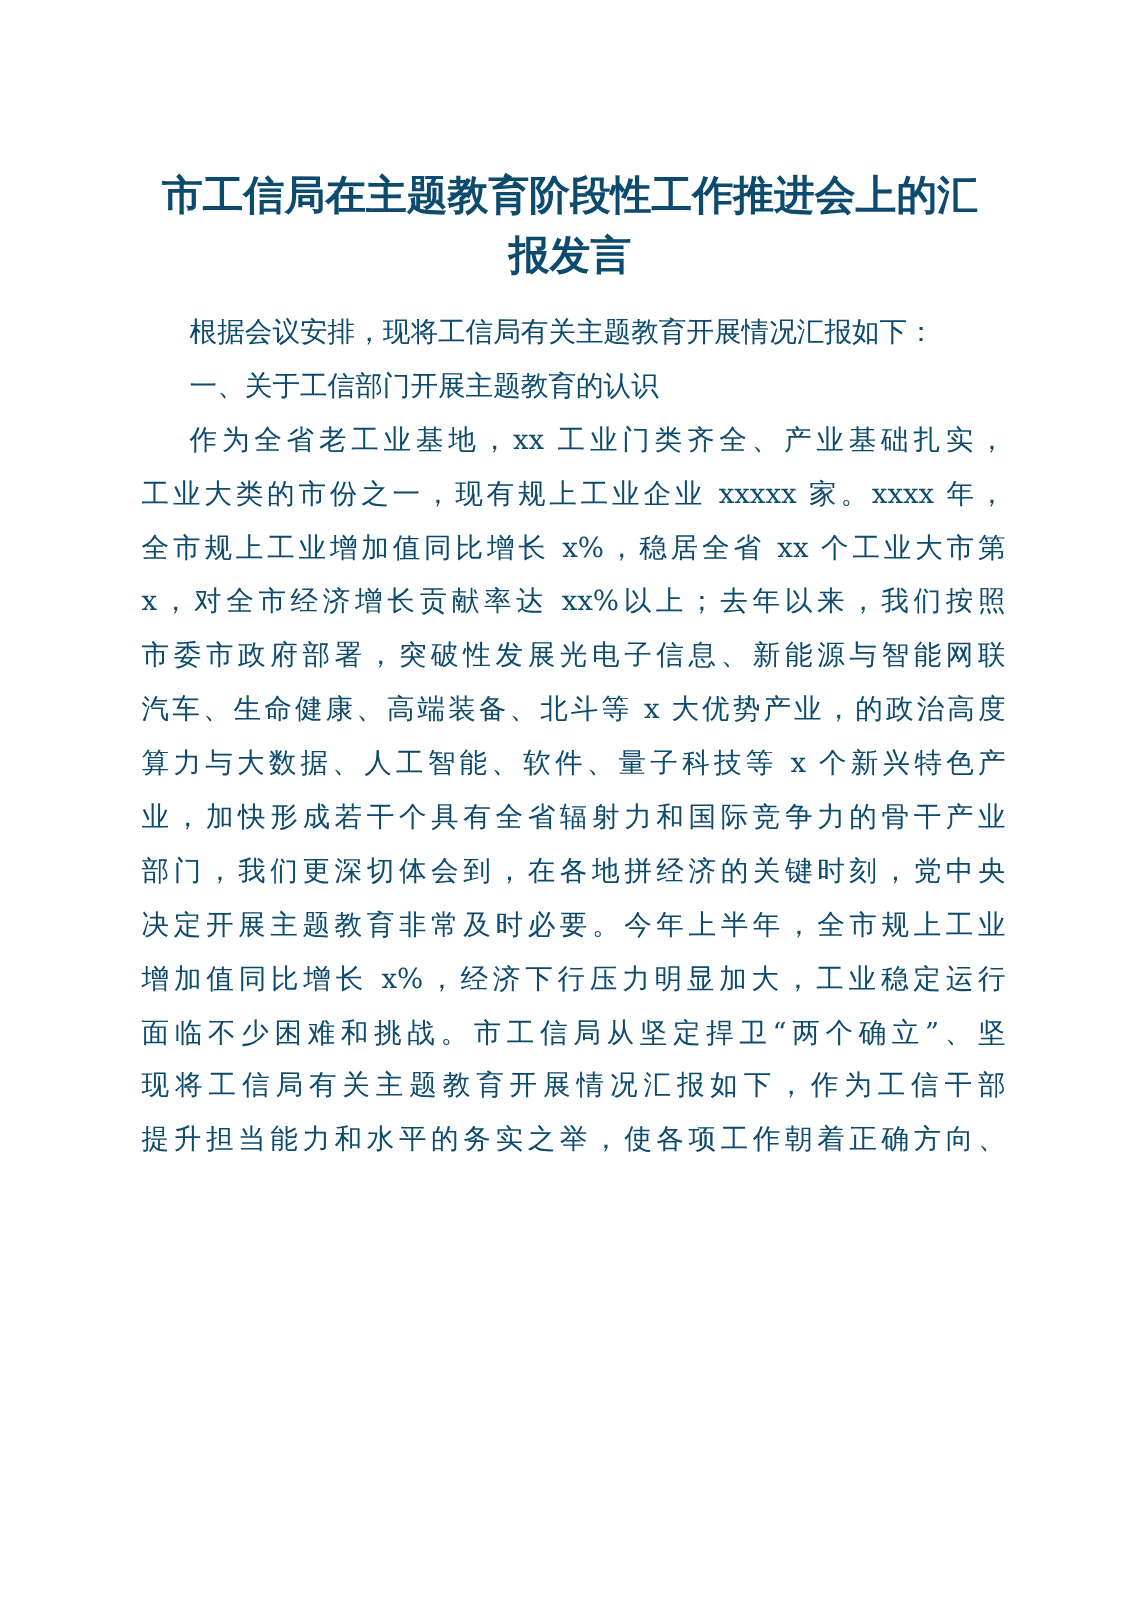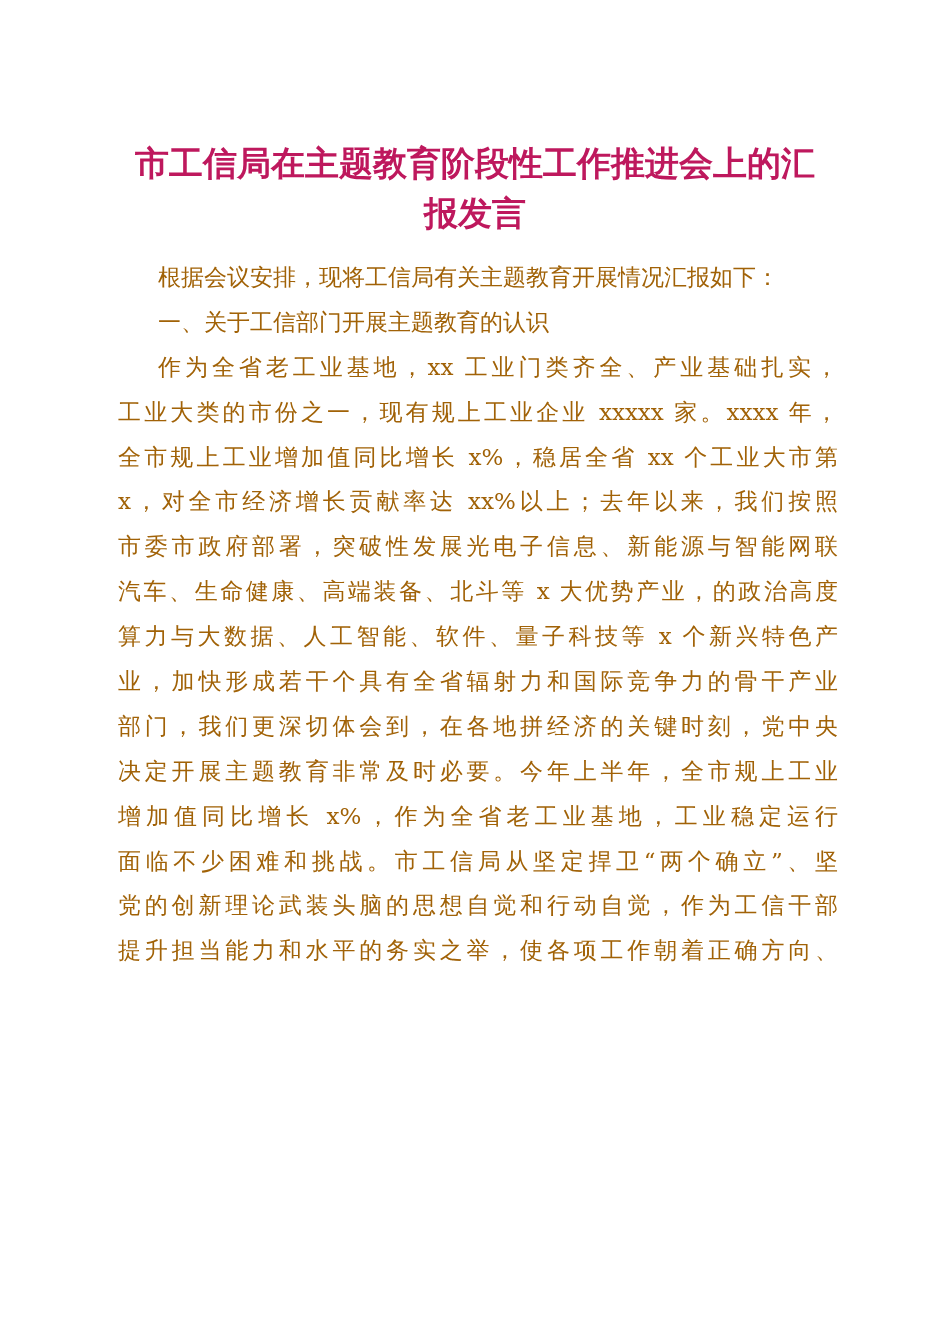--- a/index.html
+++ b/index.html
@@ -1,27 +1,27 @@
 <!DOCTYPE html>
 <html><head>
   <meta charset="utf-8">
   <style>
     html, body { margin: 0; padding: 0; background: #ffffff; }
     body { width: 950px; height: 1344px; position: relative; overflow: hidden; }
     .page { position: absolute; left: 0; top: 0; width: 950px; height: 1344px; background: #fff; }
     .title {
       position: absolute; left: 100px; top: 138px; width: 750px;
       text-align: center; font-family: "DejaVu Serif", "Liberation Serif", serif;
-      font-weight: bold; font-size: 34px; line-height: 50px; color: #be185d;
+      font-weight: bold; font-size: 34px; line-height: 50px; color: #0c4a6e;
       letter-spacing: 0px;
     }
     .body {
       position: absolute; left: 118px; top: 255px; width: 720px;
       font-family: "DejaVu Serif", "Liberation Serif", serif;
-      font-size: 23px; line-height: 44.9px; color: #a16207;
+      font-size: 23px; line-height: 44.9px; color: #0c4a6e;
     }
     .line { white-space: nowrap; height: 44.9px; text-align: justify; text-align-last: justify; }
     .line.indent { padding-left: 40px; }
     .line.last { text-align-last: left; }
     .heading { font-family: "DejaVu Sans", "Liberation Sans", sans-serif; font-weight: normal; font-size: 23px; text-align-last: left; }
   </style>
 </head>
 <body>
 
 <div class="page">
@@ -36,18 +36,18 @@
     <div class="line indent">作为全省老工业基地，xx 工业门类齐全、产业基础扎实，</div>
     <div class="line">工业大类的市份之一，现有规上工业企业 xxxxx 家。xxxx 年，</div>
     <div class="line">全市规上工业增加值同比增长 x%，稳居全省 xx 个工业大市第</div>
     <div class="line">x，对全市经济增长贡献率达 xx%以上；去年以来，我们按照</div>
     <div class="line">市委市政府部署，突破性发展光电子信息、新能源与智能网联</div>
     <div class="line">汽车、生命健康、高端装备、北斗等 x 大优势产业，的政治高度</div>
     <div class="line">算力与大数据、人工智能、软件、量子科技等 x 个新兴特色产</div>
     <div class="line">业，加快形成若干个具有全省辐射力和国际竞争力的骨干产业</div>
     <div class="line">部门，我们更深切体会到，在各地拼经济的关键时刻，党中央</div>
     <div class="line">决定开展主题教育非常及时必要。今年上半年，全市规上工业</div>
-    <div class="line">增加值同比增长 x%，作为全省老工业基地，工业稳定运行</div>
+    <div class="line">增加值同比增长 x%，经济下行压力明显加大，工业稳定运行</div>
     <div class="line">面临不少困难和挑战。市工信局从坚定捍卫“两个确立”、坚</div>
-    <div class="line">党的创新理论武装头脑的思想自觉和行动自觉，作为工信干部</div>
+    <div class="line">现将工信局有关主题教育开展情况汇报如下，作为工信干部</div>
     <div class="line">提升担当能力和水平的务实之举，使各项工作朝着正确方向、</div>
   </div>
 </div>
 
 </body></html>

